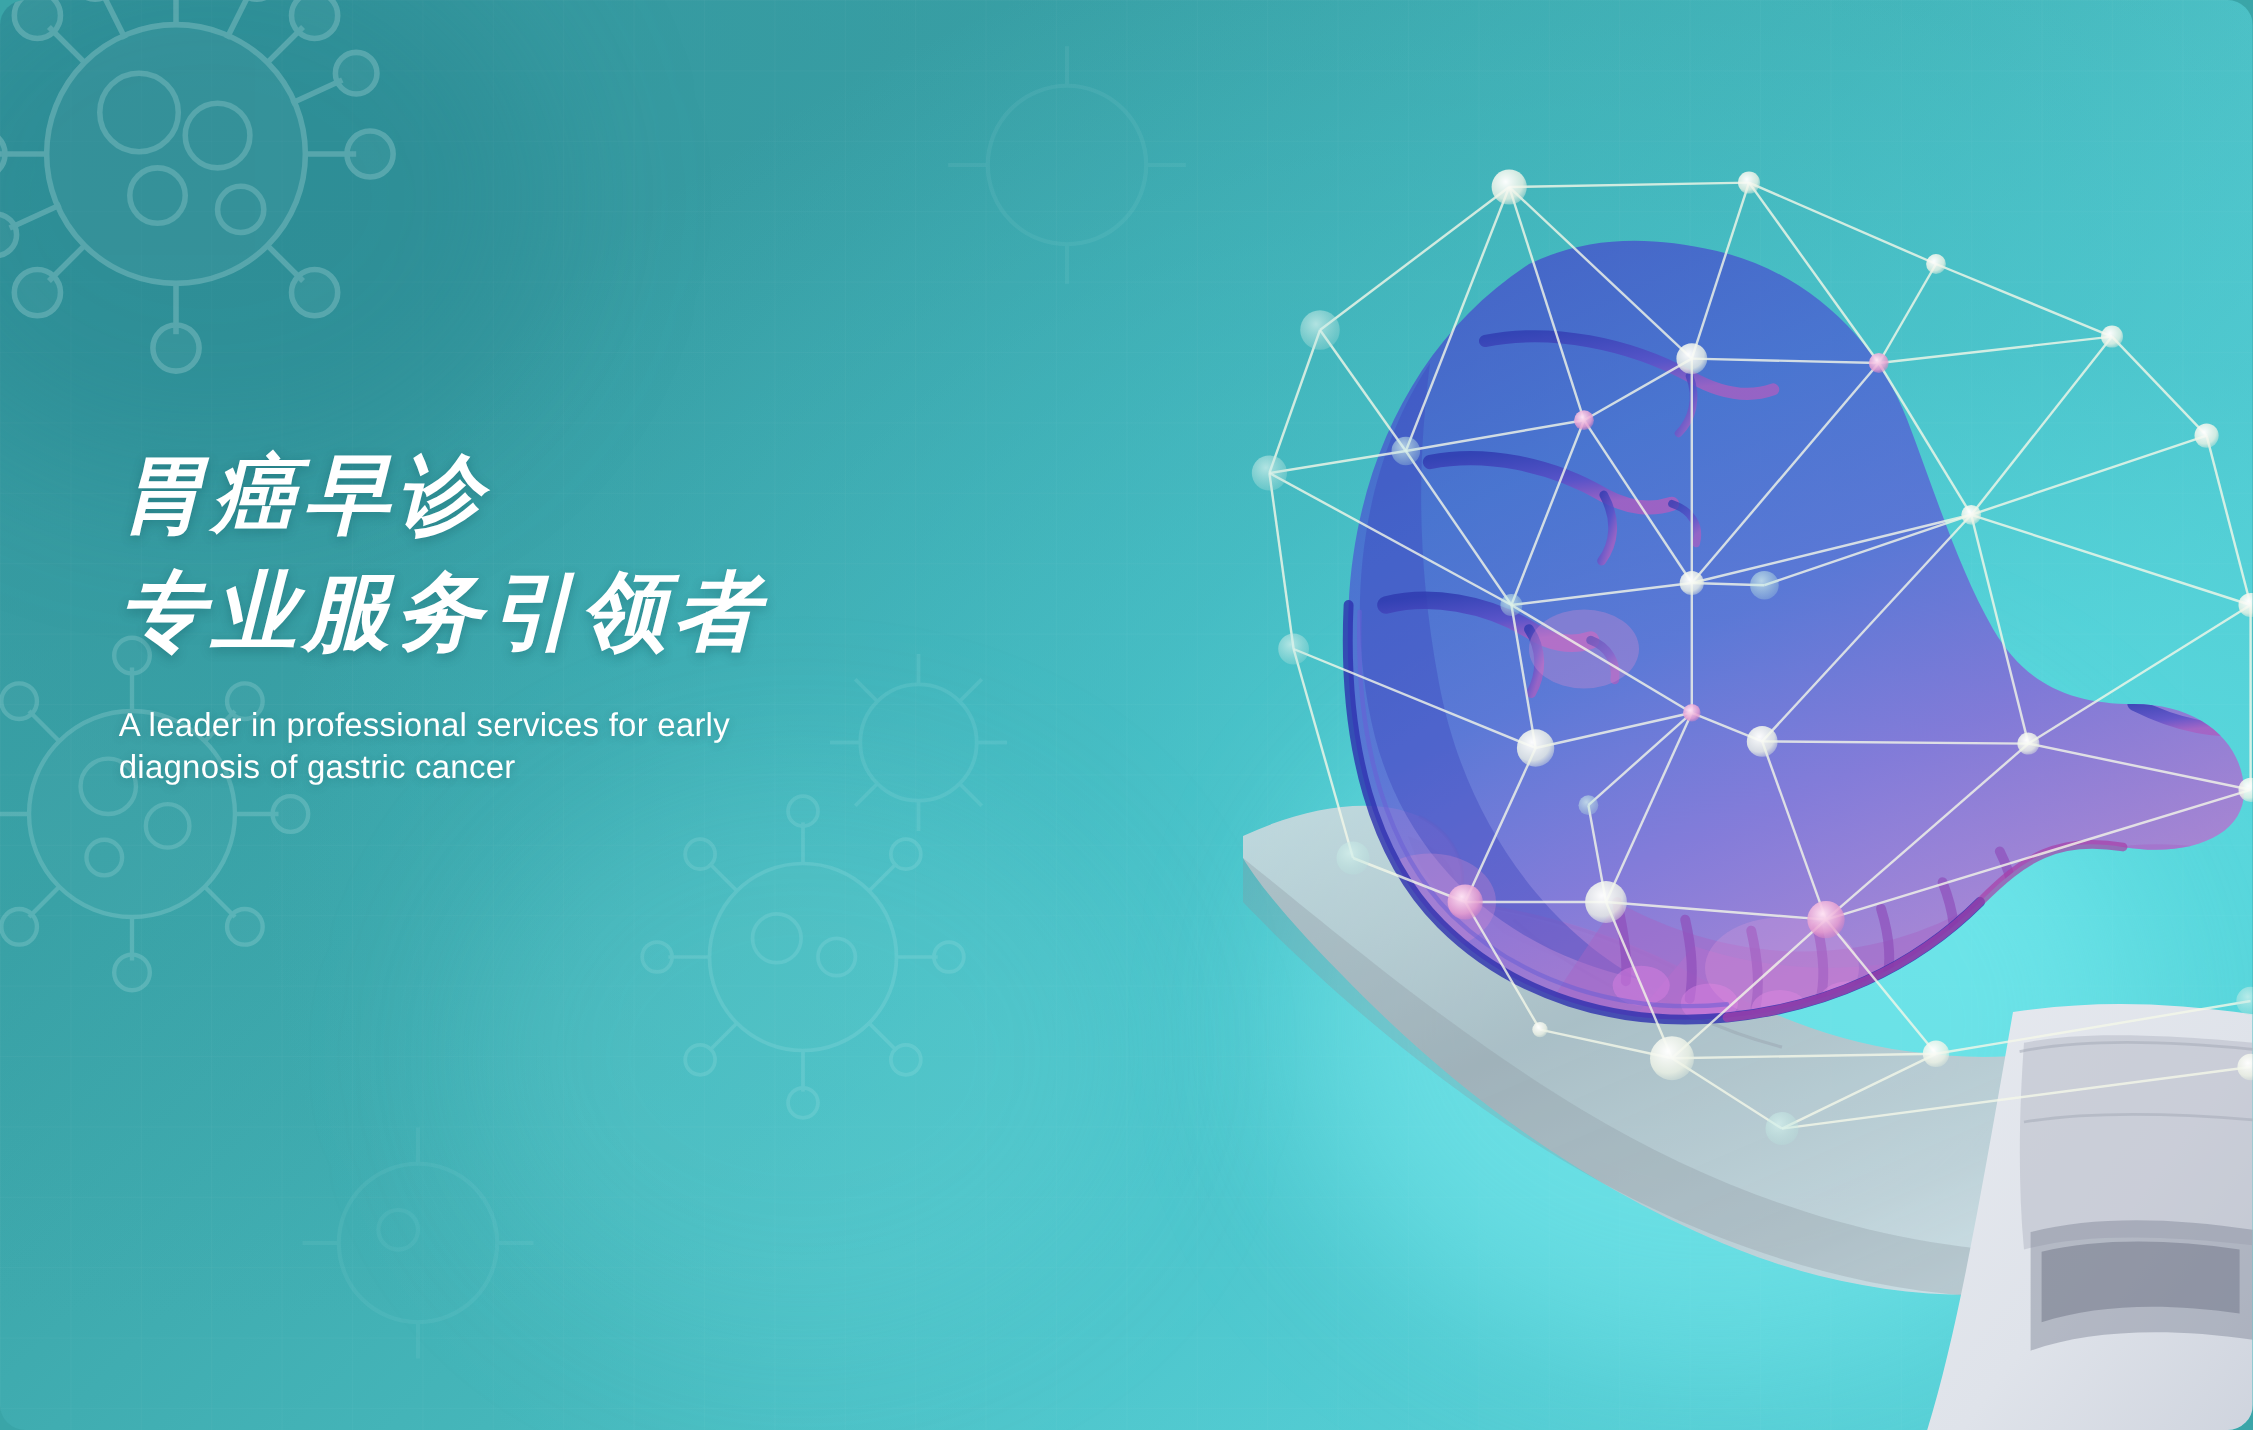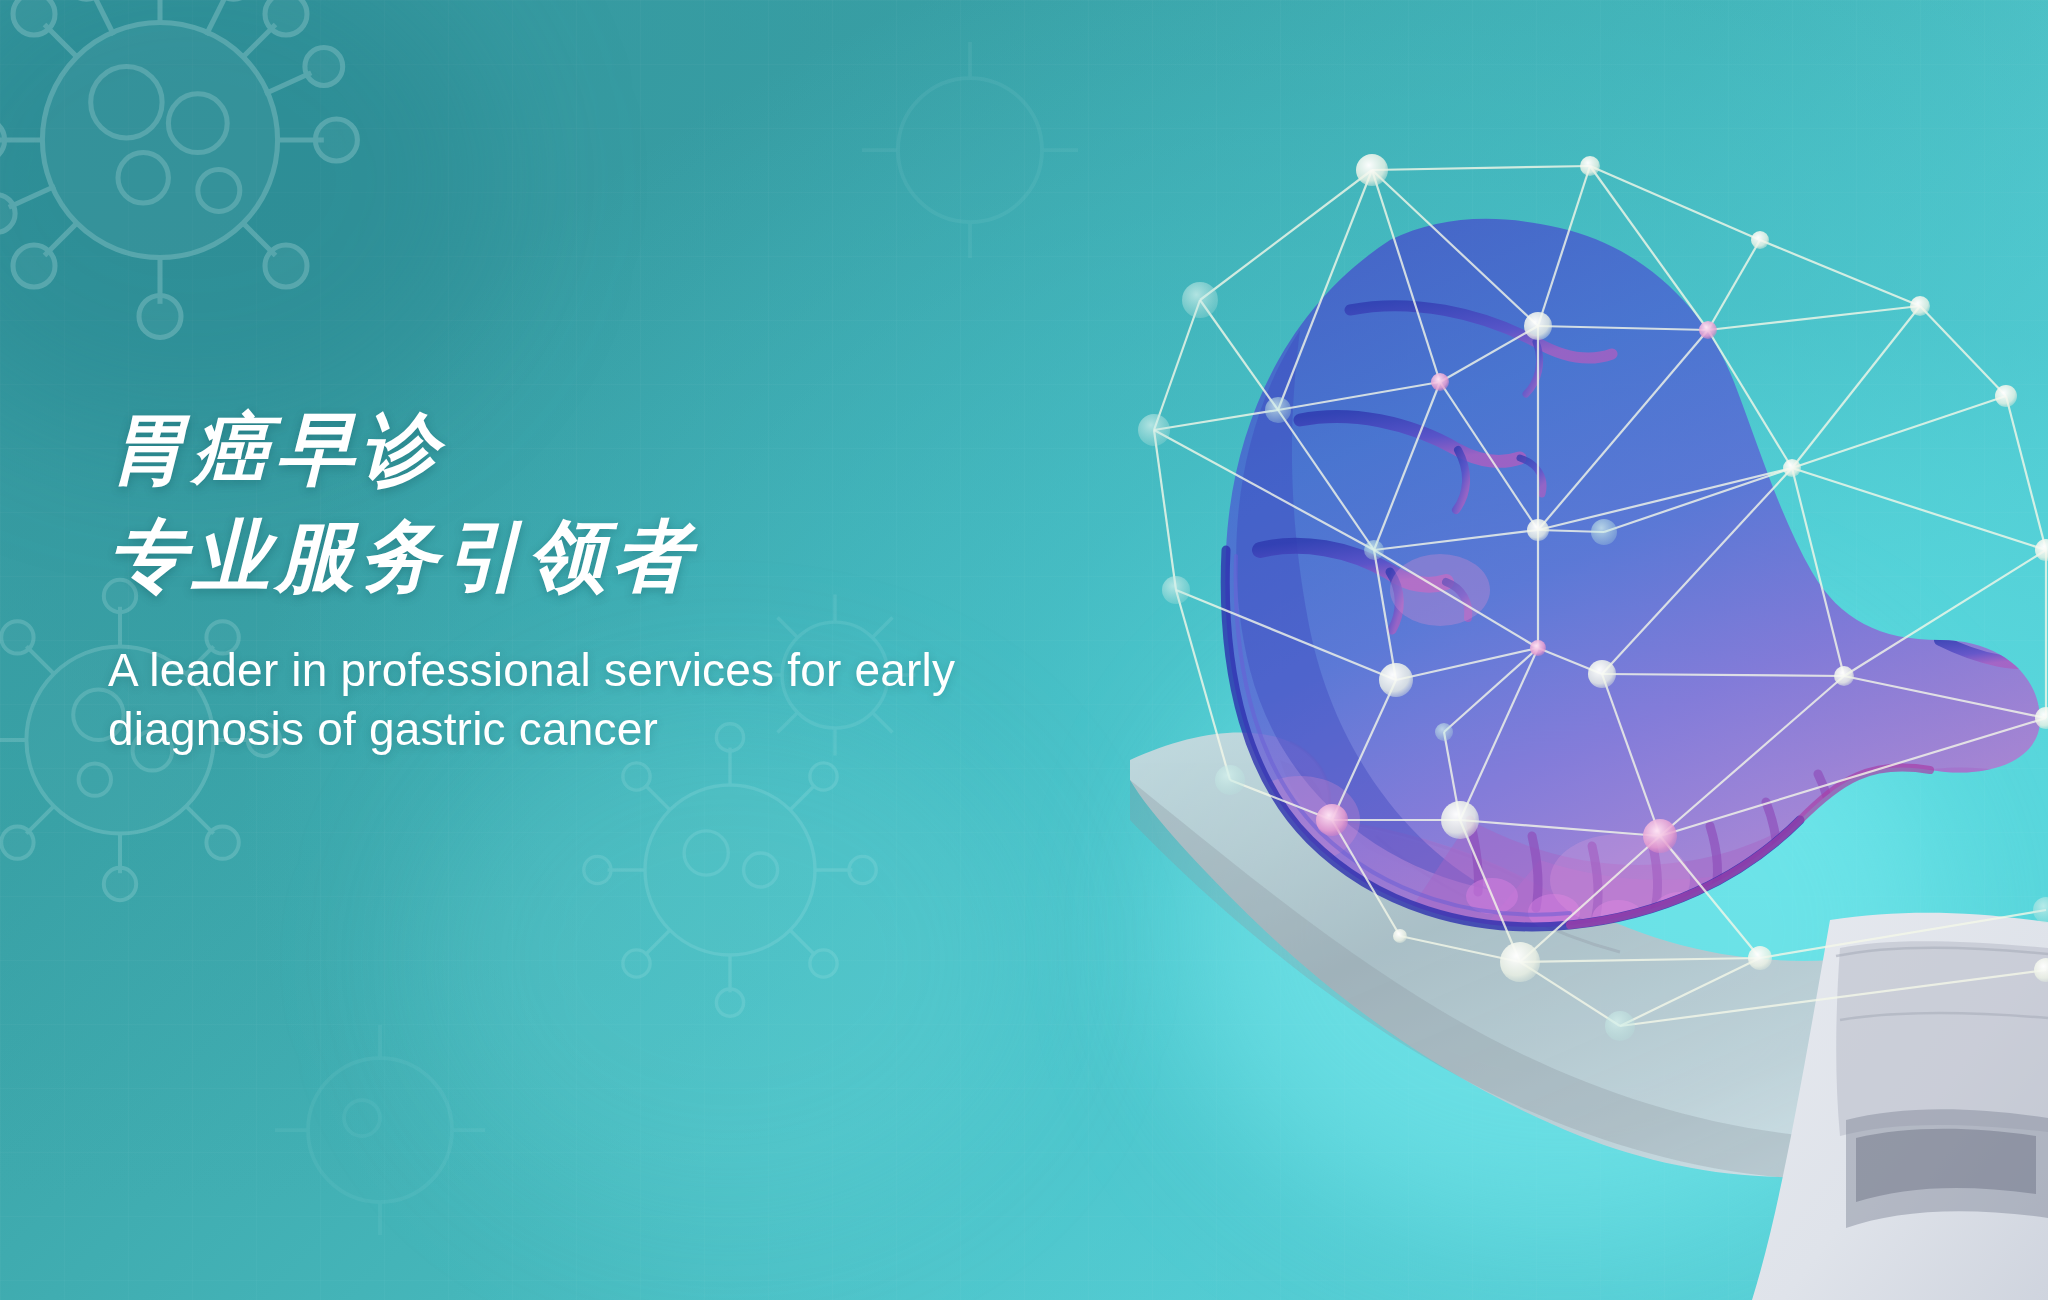--- a/index.html
+++ b/index.html
@@ -7,20 +7,21 @@
     width:2048px;height:1300px;overflow:hidden;
     font-family:"Liberation Sans","DejaVu Sans",sans-serif;
     background:#3aa5a8;
   }
   .banner{
     position:relative;width:2048px;height:1300px;overflow:hidden;
     background:
       radial-gradient(120% 120% at 86% 62%, rgba(90,220,225,0.95) 0%, rgba(74,200,209,0.55) 32%, rgba(58,165,172,0.0) 62%),
       radial-gradient(130% 110% at 8% 10%, rgba(52,150,158,0.85) 0%, rgba(55,160,166,0.35) 45%, rgba(60,175,180,0) 75%),
       linear-gradient(135deg,#35969c 0%, #3aa2a6 26%, #45b6ba 52%, #58cdd2 74%, #6fdde0 100%);
+    border-radius: 23px;
   }
   
   .grid-tex{
     position:absolute;inset:0;
     background-image:
       linear-gradient(rgba(255,255,255,0.022) 1px, transparent 1px),
       linear-gradient(90deg, rgba(255,255,255,0.022) 1px, transparent 1px);
     background-size:64px 64px;
     pointer-events:none;
   }
@@ -44,21 +45,21 @@
   
   .copy{position:absolute;left:108px;top:408px;width:1040px;}
   .headline{
     color:#ffffff;font-weight:700;font-style:italic;
     font-size:78px;line-height:1.07;letter-spacing:6px;
     text-shadow:0 3px 10px rgba(10,70,75,0.30);
     white-space:nowrap;
   }
   .headline .ln2{display:block;margin-top:24px;}
   .subhead{
-    margin-top:42px;color:#ffffff;font-size:46px;line-height:1.28;
+    margin-top:42px;color:#ffffff;font-size:30px;line-height:1.28;
     font-weight:400;letter-spacing:.2px;max-width:1010px;
     text-shadow:0 2px 8px rgba(10,70,75,0.22);
   }
   .subhead .sl{display:block;}
 
   
   .artwork{position:absolute;left:1140px;top:120px;width:908px;height:1180px;}
   .artwork svg{display:block;width:100%;height:100%;overflow:visible;}
 </style>
 </head>

